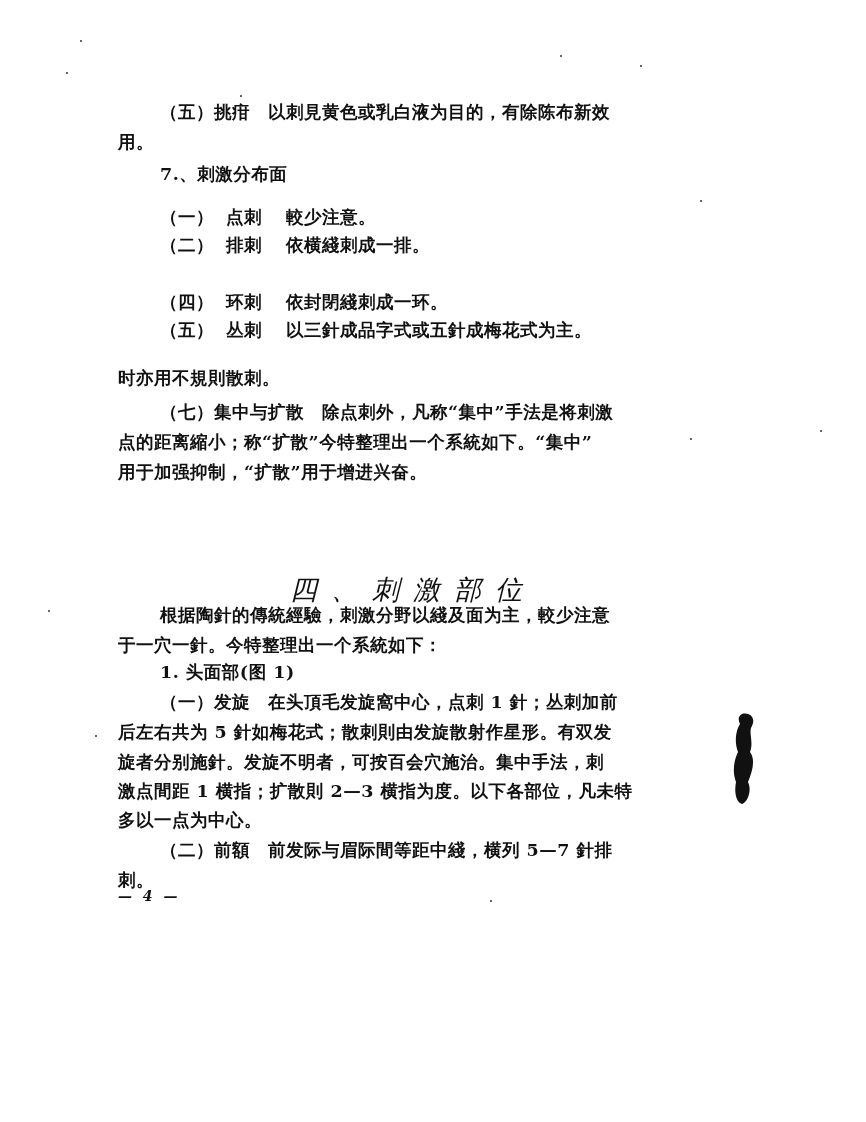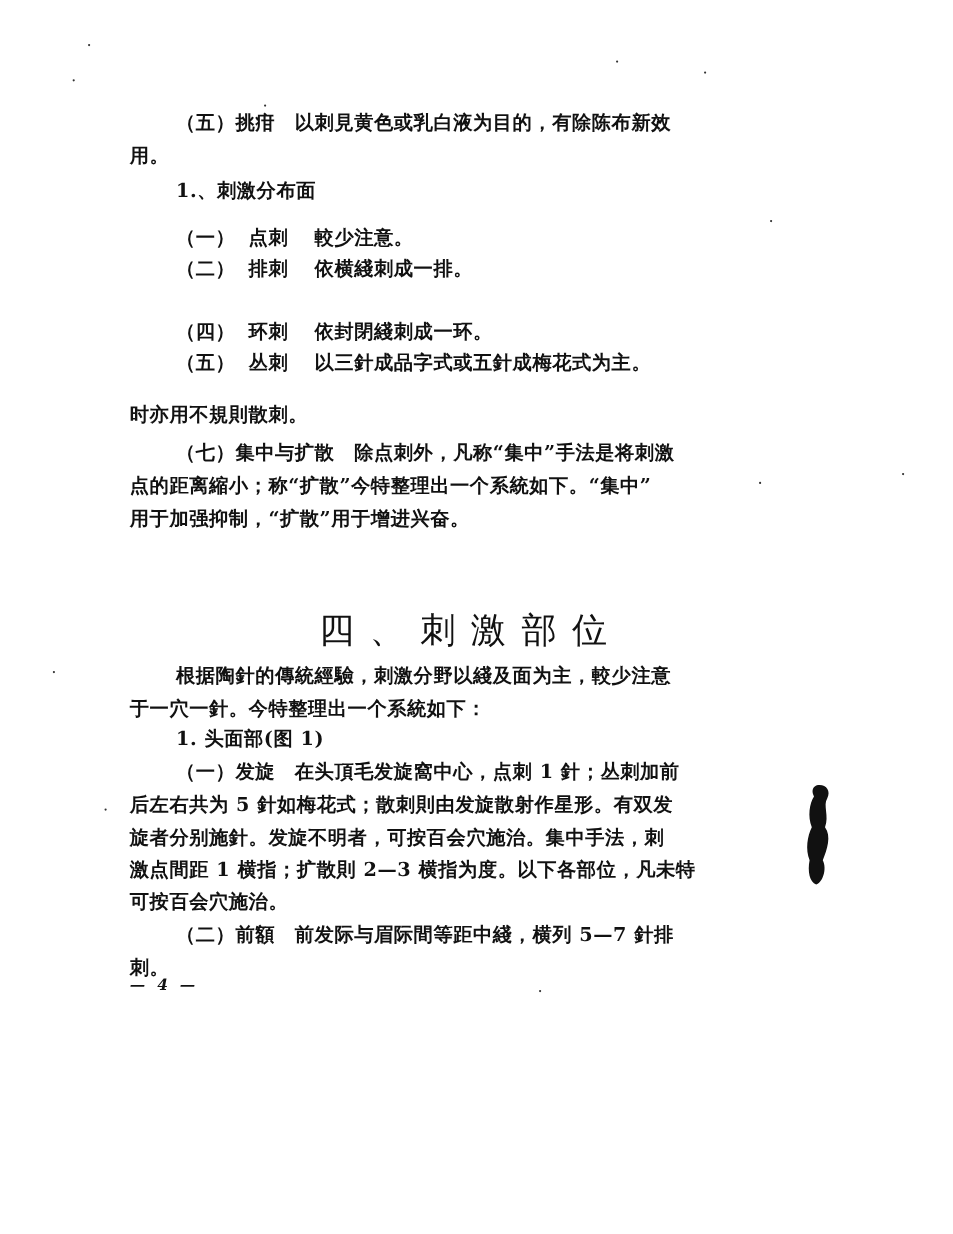--- a/index.html
+++ b/index.html
@@ -5,36 +5,36 @@
   html, body { margin: 0; padding: 0; background: #ffffff; }
   body { width: 866px; height: 1122px; position: relative; overflow: hidden;
          font-family: "DejaVu Serif", "Liberation Serif", serif; color: #111; }
   .page { position: absolute; left: 0; top: 0; width: 866px; height: 984px; padding-left: 17px; }
   .line { position: absolute; font-size: 17.5px; line-height: 24px; white-space: nowrap;
           font-weight: bold; letter-spacing: 0.5px; }
   .indent { left: 160px; }
   .flush { left: 118px; }
   .item-num { display: inline-block; width: 66px; }
   .item-term { display: inline-block; width: 60px; margin-top: 12px; }
-  .heading { position: absolute; left: 290px; top: 552px; font-size: 32px; letter-spacing: 14px;
-             font-weight: normal; }
+  .heading { position: absolute; left: 290px; top: 572px; font-size: 27px; letter-spacing: 14px;
+             font-weight: normal; font-style: italic; }
   .page-number { position: absolute; left: 118px; top: 888px; font-size: 14px; font-weight: bold;
                  font-style: italic; letter-spacing: 3px; }
   .blot { position: absolute; left: 730px; top: 712px; width: 30px; height: 95px; }
   .speck { position: absolute; background: #333; border-radius: 50%; width: 2px; height: 2px; }
 </style>
 </head>
 <body>
 
 <div class="page">
 
   <div class="line indent" style="top:100px">（五）挑疳　以刺見黄色或乳白液为目的，有除陈布新效</div>
   <div class="line flush" style="top:130px">用。</div>
 
-  <div class="line indent" style="top:162px">1.、刺激分布面</div>
+  <div class="line indent" style="top:162px">7.、刺激分布面</div>
 
   <div class="line indent" style="top:193px">
     <span class="item-num">（一）</span><span class="item-term">点刺</span><span>較少注意。</span>
   </div>
   <div class="line indent" style="top:221px">
     <span class="item-num">（二）</span><span class="item-term">排刺</span><span>依横綫刺成一排。</span>
   </div>
   <div class="line indent" style="top:278px">
     <span class="item-num">（四）</span><span class="item-term">环刺</span><span>依封閉綫刺成一环。</span>
   </div>
@@ -52,21 +52,21 @@
 
   <div class="line indent" style="top:603px">根据陶針的傳統經驗，刺激分野以綫及面为主，較少注意</div>
   <div class="line flush" style="top:633px">于一穴一針。今特整理出一个系統如下：</div>
 
   <div class="line indent" style="top:660px">1. 头面部(图 1)</div>
 
   <div class="line indent" style="top:690px">（一）发旋　在头頂毛发旋窩中心，点刺 1 針；丛刺加前</div>
   <div class="line flush" style="top:720px">后左右共为 5 針如梅花式；散刺則由发旋散射作星形。有双发</div>
   <div class="line flush" style="top:750px">旋者分别施針。发旋不明者，可按百会穴施治。集中手法，刺</div>
   <div class="line flush" style="top:779px">激点間距 1 横指；扩散則 2—3 横指为度。以下各部位，凡未特</div>
-  <div class="line flush" style="top:808px">可按百会穴施治。</div>
+  <div class="line flush" style="top:808px">多以一点为中心。</div>
 
   <div class="line indent" style="top:838px">（二）前額　前发际与眉际間等距中綫，横列 5—7 針排</div>
   <div class="line flush" style="top:868px">刺。</div>
 
   <div class="page-number">— 4 —</div>
 
   <svg class="blot" viewBox="0 0 30 95">
     <path d="M12 2 C20 0 26 6 22 14 C18 20 24 30 20 40 C26 48 22 60 18 70 C22 78 18 90 12 92 C6 90 4 80 6 70 C2 60 4 48 8 40 C4 30 6 18 10 12 C8 8 8 4 12 2 Z" fill="#111"></path>
   </svg>
 

